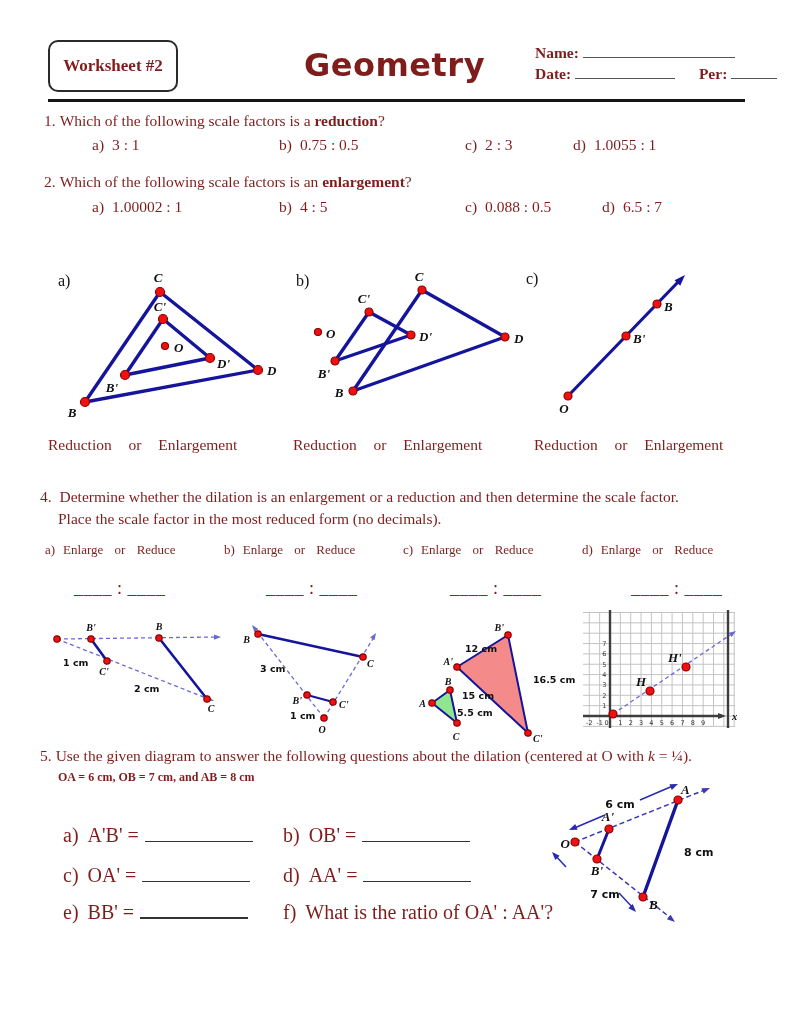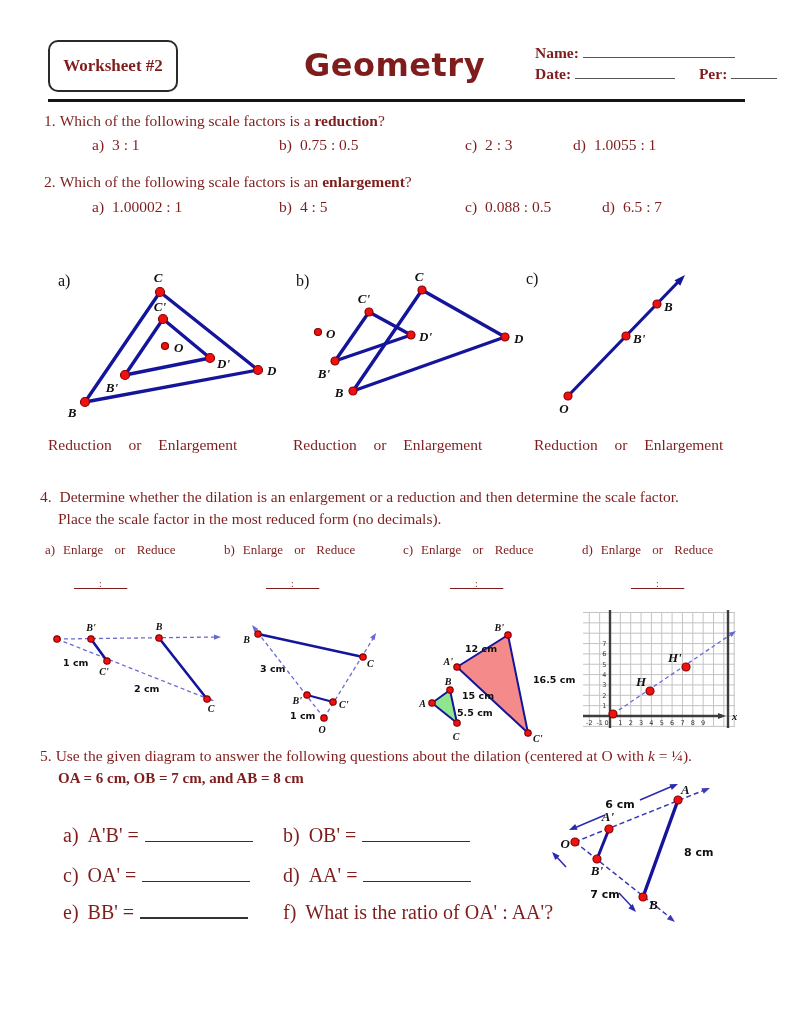--- a/index.html
+++ b/index.html
@@ -13,21 +13,21 @@
          display:flex;align-items:center;justify-content:center;font-weight:bold;font-size:17px;}
   .title{left:235px;top:46px;width:250px;text-align:right;font-family:"DejaVu Sans",sans-serif;
          font-weight:bold;font-size:32px;letter-spacing:.5px;}
   .namedate{left:535px;top:42px;font-weight:bold;font-size:15.5px;line-height:21px;white-space:nowrap;}
   .blank{display:inline-block;border-bottom:1.5px solid #555;height:13px;vertical-align:baseline;}
   .rule{left:48px;top:99px;width:697px;height:3px;background:#151515;}
   .olab{margin-right:8px;}
   .choice{font-size:15.5px;word-spacing:13px;white-space:nowrap;}
   .q4opt{font-size:13px;white-space:nowrap;}
   .q4opt .ws{word-spacing:8px;}
-  .blankpair{font-size:10px;letter-spacing:.5px;text-decoration:underline;}
+  .blankpair{font-size:18px;letter-spacing:.5px;}
   .part{font-size:20px;white-space:nowrap;}
   .plab{margin-right:9px;}
   .ansline{display:inline-block;width:108px;border-bottom:1.4px solid #333;height:14px;margin-left:6px;}
   .ansline.thick{border-bottom-width:2px;}
   
   .e3{stroke:var(--line-navy,#15159b);stroke-width:3.4;fill:none;stroke-linejoin:round;stroke-linecap:round;}
   .e2{stroke:var(--line-navy,#15159b);stroke-width:2.6;fill:none;stroke-linecap:round;}
   .e5{stroke:var(--line-navy,#15159b);stroke-width:3.4;fill:none;stroke-linecap:round;}
   .dl{stroke:var(--dash-blue,#6a6ad4);stroke-width:1.3;fill:none;stroke-dasharray:4 3;}
   .dl5{stroke:#3a3ab8;stroke-width:1.5;fill:none;stroke-dasharray:5 3;}
@@ -277,21 +277,21 @@
     <line class="dl" x1="30" y1="106" x2="150" y2="25" data-name="dashed-ray-H"></line>
     <path class="ahd" d="M0,0 L-7,2.6 L-7,-2.6 Z" transform="translate(153,23) rotate(-34)" data-name="dashed-arrowhead"></path>
     <circle class="dot" cx="30" cy="106" r="4" data-name="origin-dot"></circle>
     <circle class="dot" cx="67" cy="83" r="4" data-name="point-H-dot"></circle>
     <circle class="dot" cx="103" cy="59" r="4" data-name="point-Hp-dot"></circle>
     <text class="pl" x="53" y="78" data-name="point-H-label">H</text>
     <text class="pl" x="85" y="54" data-name="point-Hp-label">H'</text>
   </svg>
 
   <div class="abs qline" style="left:40px;top:747px" data-name="q5-prompt"><span class="qnum">5.</span><span>Use the given diagram to answer the following questions about the dilation (centered at O with </span><i>k</i><span> = ¼).</span></div>
-  <div class="abs qline" style="left:58px;top:770px;font-weight:bold;font-size:15px" data-name="q5-given">OA = 6 cm, OB = 7 cm, and AB = 8 cm</div>
+  <div class="abs qline" style="left:58px;top:770px;font-weight:bold;font-size:12px" data-name="q5-given">OA = 6 cm, OB = 7 cm, and AB = 8 cm</div>
 
   <div class="abs part" style="left:63px;top:824px" data-name="q5-part-a"><span class="plab">a)</span><span>A'B' =</span><span class="ansline" data-name="q5a-answer-blank"></span></div>
   <div class="abs part" style="left:283px;top:824px" data-name="q5-part-b"><span class="plab">b)</span><span>OB' =</span><span class="ansline" data-name="q5b-answer-blank"></span></div>
   <div class="abs part" style="left:63px;top:864px" data-name="q5-part-c"><span class="plab">c)</span><span>OA' =</span><span class="ansline" data-name="q5c-answer-blank"></span></div>
   <div class="abs part" style="left:283px;top:864px" data-name="q5-part-d"><span class="plab">d)</span><span>AA' =</span><span class="ansline" data-name="q5d-answer-blank"></span></div>
   <div class="abs part" style="left:63px;top:901px" data-name="q5-part-e"><span class="plab">e)</span><span>BB' =</span><span class="ansline thick" data-name="q5e-answer-blank"></span></div>
   <div class="abs part" style="left:283px;top:901px" data-name="q5-part-f"><span class="plab">f)</span><span>What is the ratio of OA' : AA'?</span></div>
 
   <svg class="abs" style="left:545px;top:772px" width="246" height="192" data-name="q5-diagram">
     <line class="dl5" x1="30" y1="70" x2="162" y2="17" data-name="dashed-ray-OA"></line>

